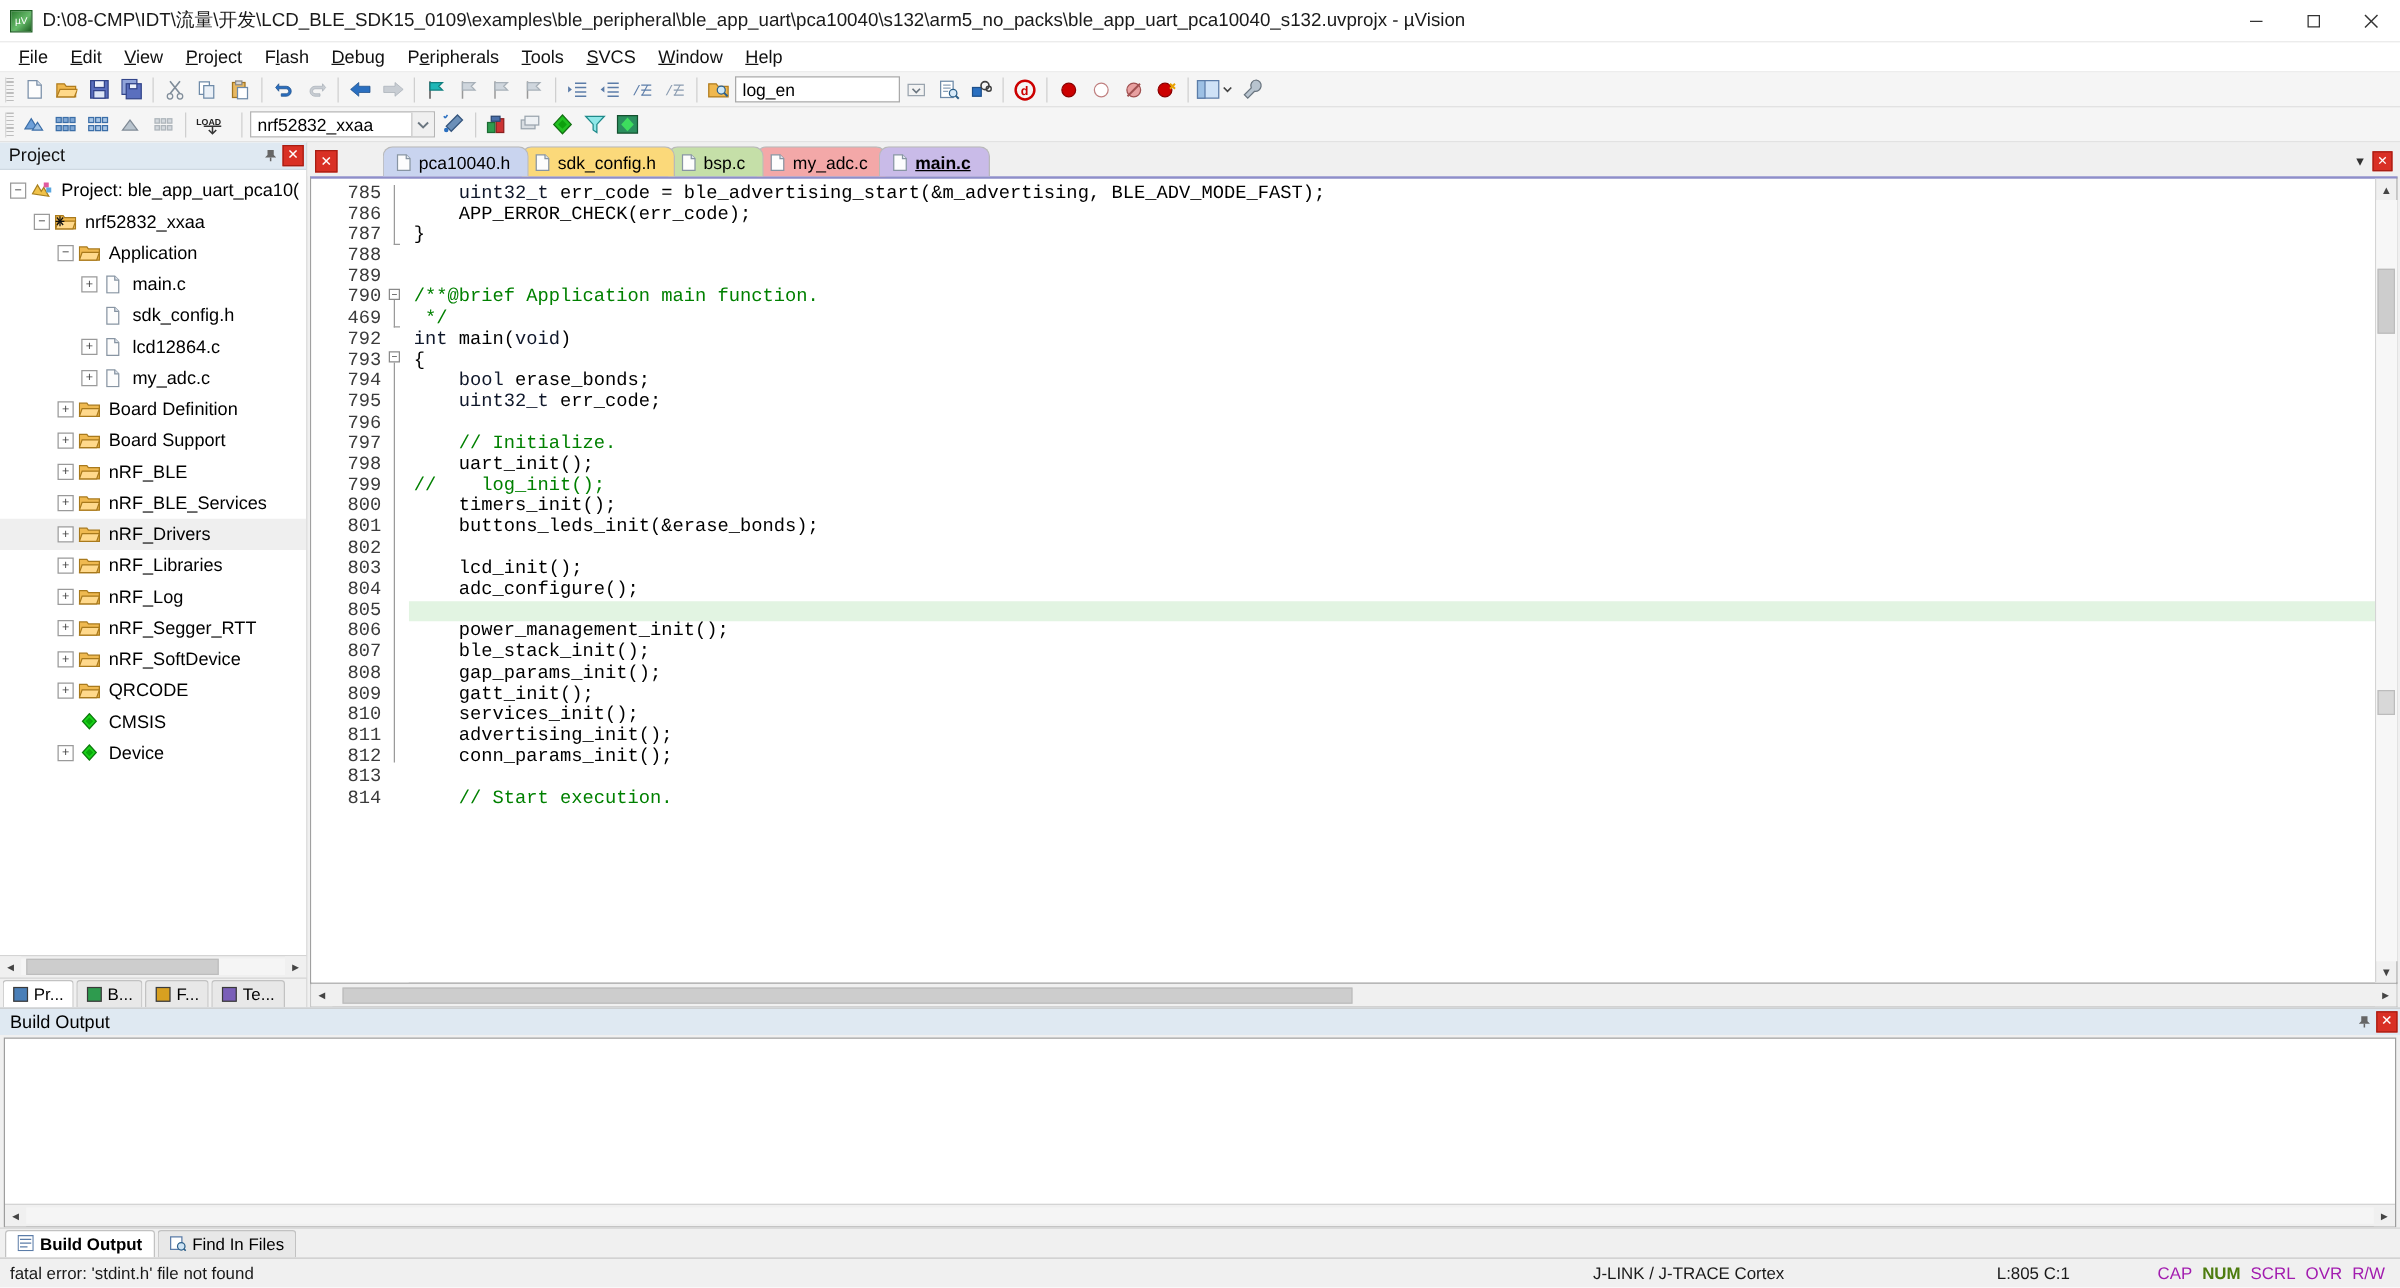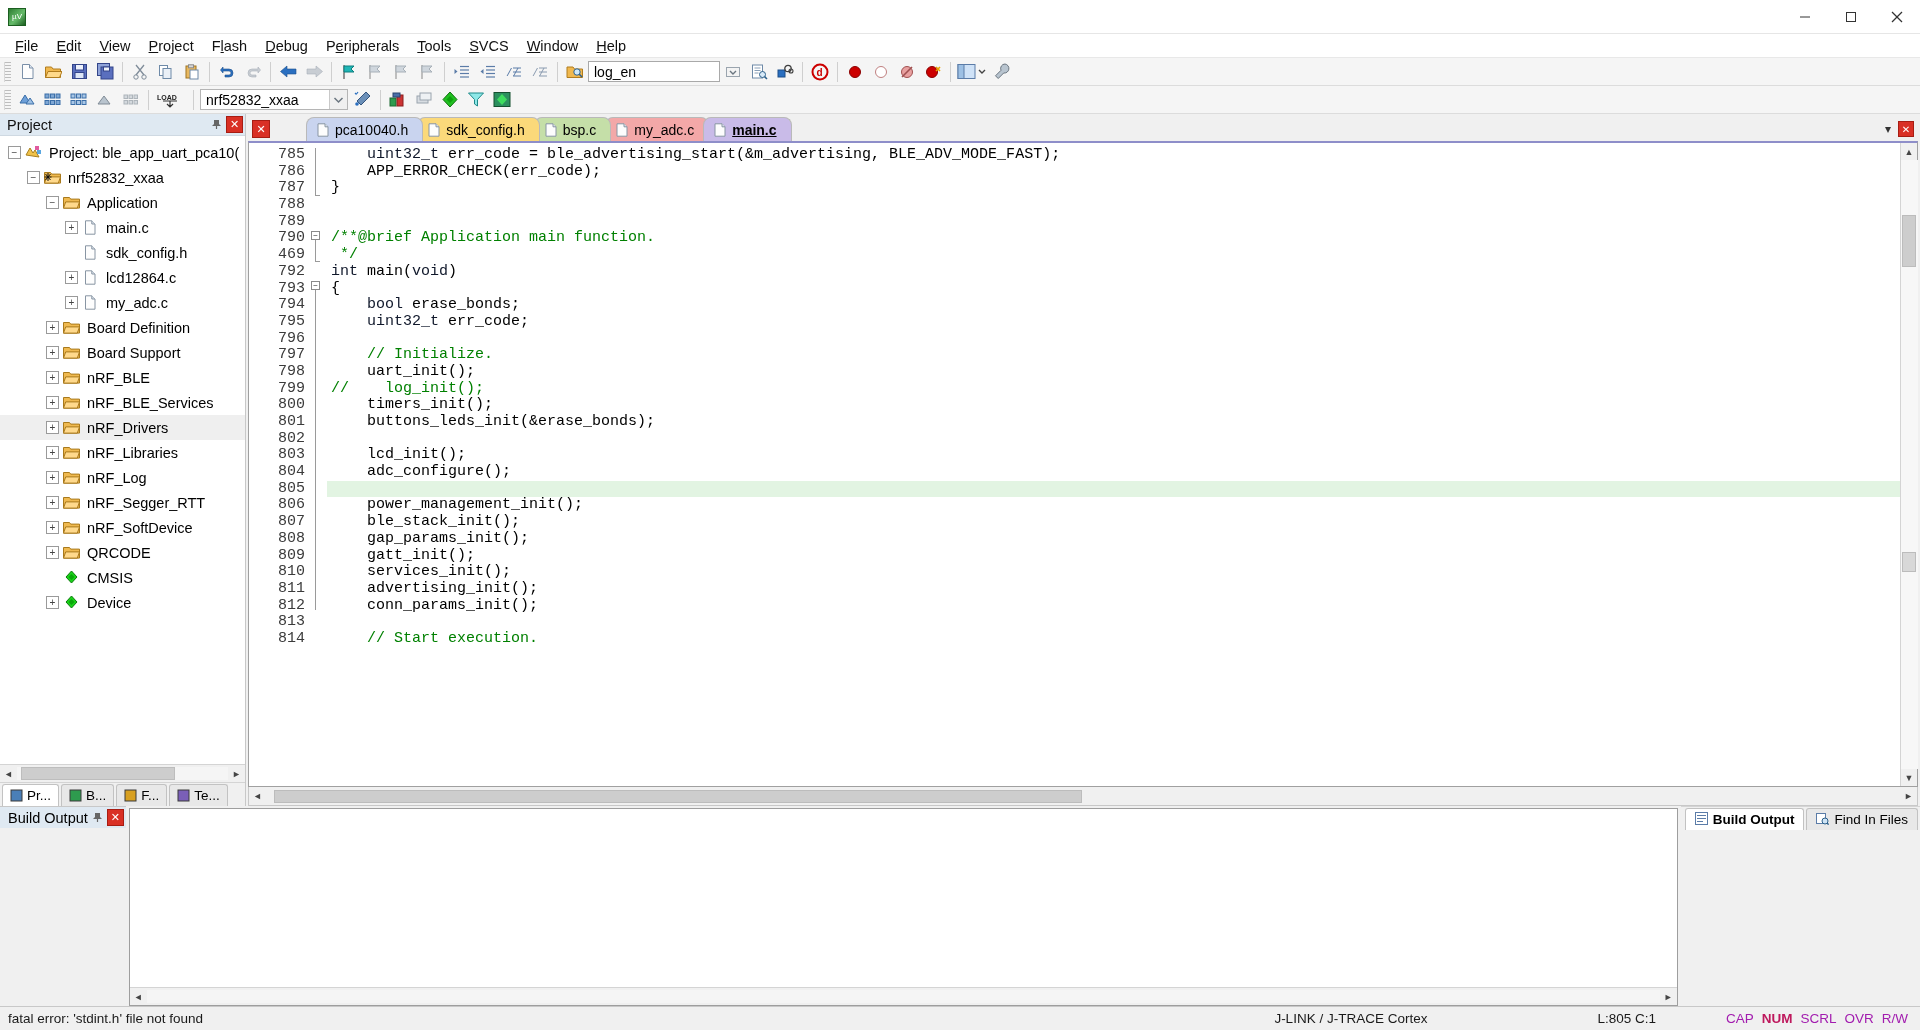--- a/index.html
+++ b/index.html
@@ -219,21 +219,21 @@
   .vs-thumb { position: absolute; left: 1px; width: 14px; background: #cdcdcd; border: 1px solid #bcbcbc; }
 
   .code-hscroll {
     height: 19px; min-height: 19px; background: #f0f0f0; display: flex; align-items: center;
     margin: 0 2px; border: 1px solid #c8c8c8; border-top: none;
   }
   .chs-track { flex: 1; height: 13px; position: relative; }
   .chs-thumb { position: absolute; left: 8px; top: 0; height: 13px; width: 808px; background: #cdcdcd; border: 1px solid #bcbcbc; }
 
   
-  .build-pane { height: 200px; min-height: 200px; display: flex; flex-direction: row; background: #f0f0f0; }
+  .build-pane { height: 200px; min-height: 200px; display: flex; flex-direction: column; background: #f0f0f0; }
   .build-header {
     height: 22px; min-height: 22px; background: #dfe9f2; display: flex; align-items: center;
     padding: 0 2px 0 8px; font-size: 14.5px; border-top: 1px solid #c8c8c8;
   }
   .build-body {
     flex: 1; background: #fff; border: 1px solid #9e9e9e; margin: 2px 3px 0 3px;
     display: flex; flex-direction: column; min-height: 0;
   }
   .build-text { flex: 1; padding: 4px 6px; font-family: "Liberation Mono", monospace; font-size: 13px; overflow: hidden; }
   .build-hscroll { height: 18px; min-height: 18px; background: #f0f0f0; display: flex; align-items: center; border-top: 1px solid #d4d4d4; }
@@ -251,29 +251,30 @@
   
   .statusbar {
     height: 24px; min-height: 24px; background: #f0f0f0; border-top: 1px solid #c8c8c8;
     display: flex; align-items: center; font-size: 13.5px; color: #1a1a1a;
   }
   .sb-msg { padding-left: 8px; flex: 0 0 auto; }
   .sb-spacer { flex: 1; }
   .sb-cell { padding: 0 10px; white-space: nowrap; }
   .sb-flags { display: flex; gap: 8px; padding-right: 12px; }
   .sb-flag { color: #a21caf; }
-  .sb-flag.on { color: #be185d; font-weight: bold; }
+  .sb-flag.on { color: #4d7c0f; font-weight: bold; }
 </style>
 </head>
 <body>
 
 <div class="app">
 
   <div class="titlebar">
     <div class="title-icon"></div>
+    <div class="title-text">D:\08-CMP\IDT\流量\开发\LCD_BLE_SDK15_0109\examples\ble_peripheral\ble_app_uart\pca10040\s132\arm5_no_packs\ble_app_uart_pca10040_s132.uvprojx - µVision</div>
     <div class="win-buttons">
       <div class="win-btn">
         <svg width="12" height="12" viewBox="0 0 12 12">
             <line x1="1" y1="6" x2="11" y2="6" stroke="#333" stroke-width="1"></line>
           </svg>
       </div>
       <div class="win-btn">
         <svg width="12" height="12" viewBox="0 0 12 12">
             <rect x="1.5" y="1.5" width="9" height="9" fill="none" stroke="#333" stroke-width="1"></rect>
           </svg>

